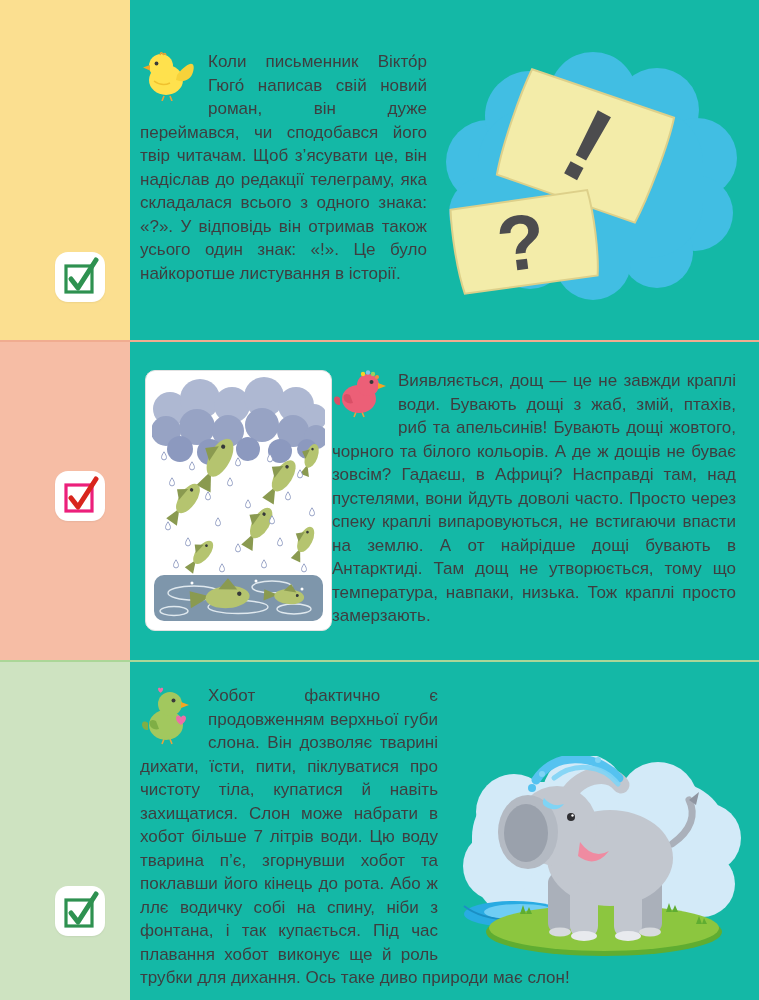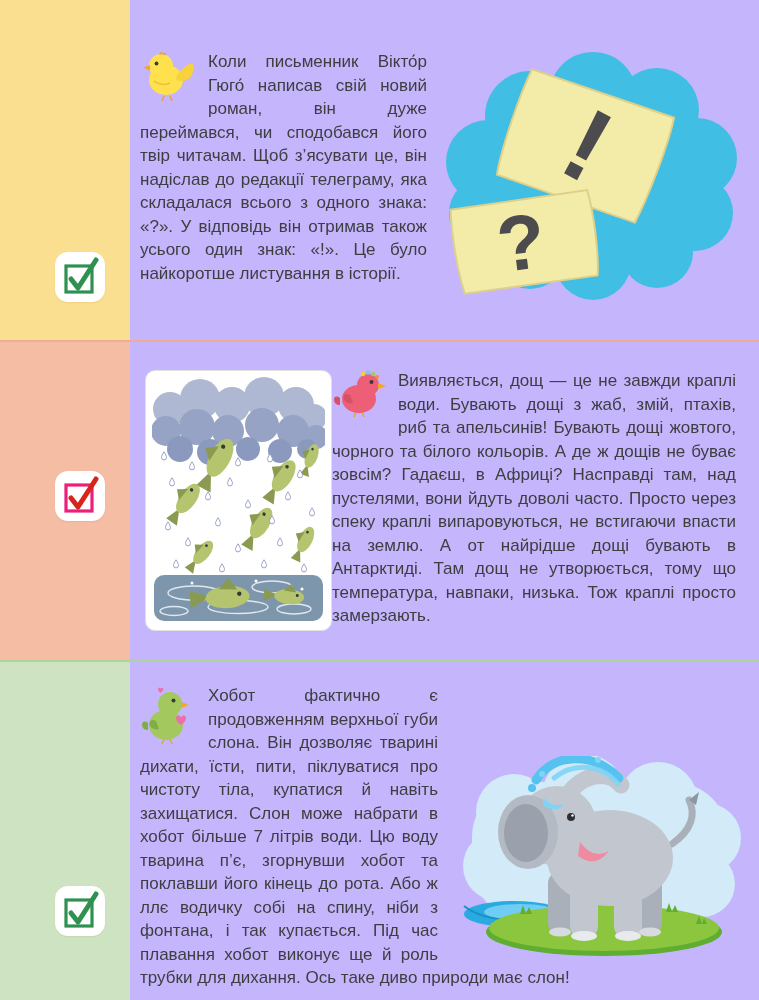--- a/index.html
+++ b/index.html
@@ -1,19 +1,19 @@
 <!DOCTYPE html>
 <html><head>
 <meta charset="utf-8">
 <style>
   html,body{margin:0;padding:0;}
   .page{
     position:relative;
     width:759px;height:1000px;
-    background:#c4b5fd;
+    background:#14b8a6;
     overflow:hidden;
     font-family:"Liberation Sans", sans-serif;
   }
   .stripe{position:absolute;left:0;width:130px;}
   .stripe.s1{top:0;height:341px;background:#fbdf90;}
   .stripe.s2{top:341px;height:320px;background:#f6bda5;}
   .stripe.s3{top:661px;height:339px;background:#cee3c1;}
   .divider{position:absolute;left:0;right:0;height:2px;}
   .divider.d1{top:340px;background:#f0ac90;}
   .divider.d2{top:660px;background:#abd698;}

